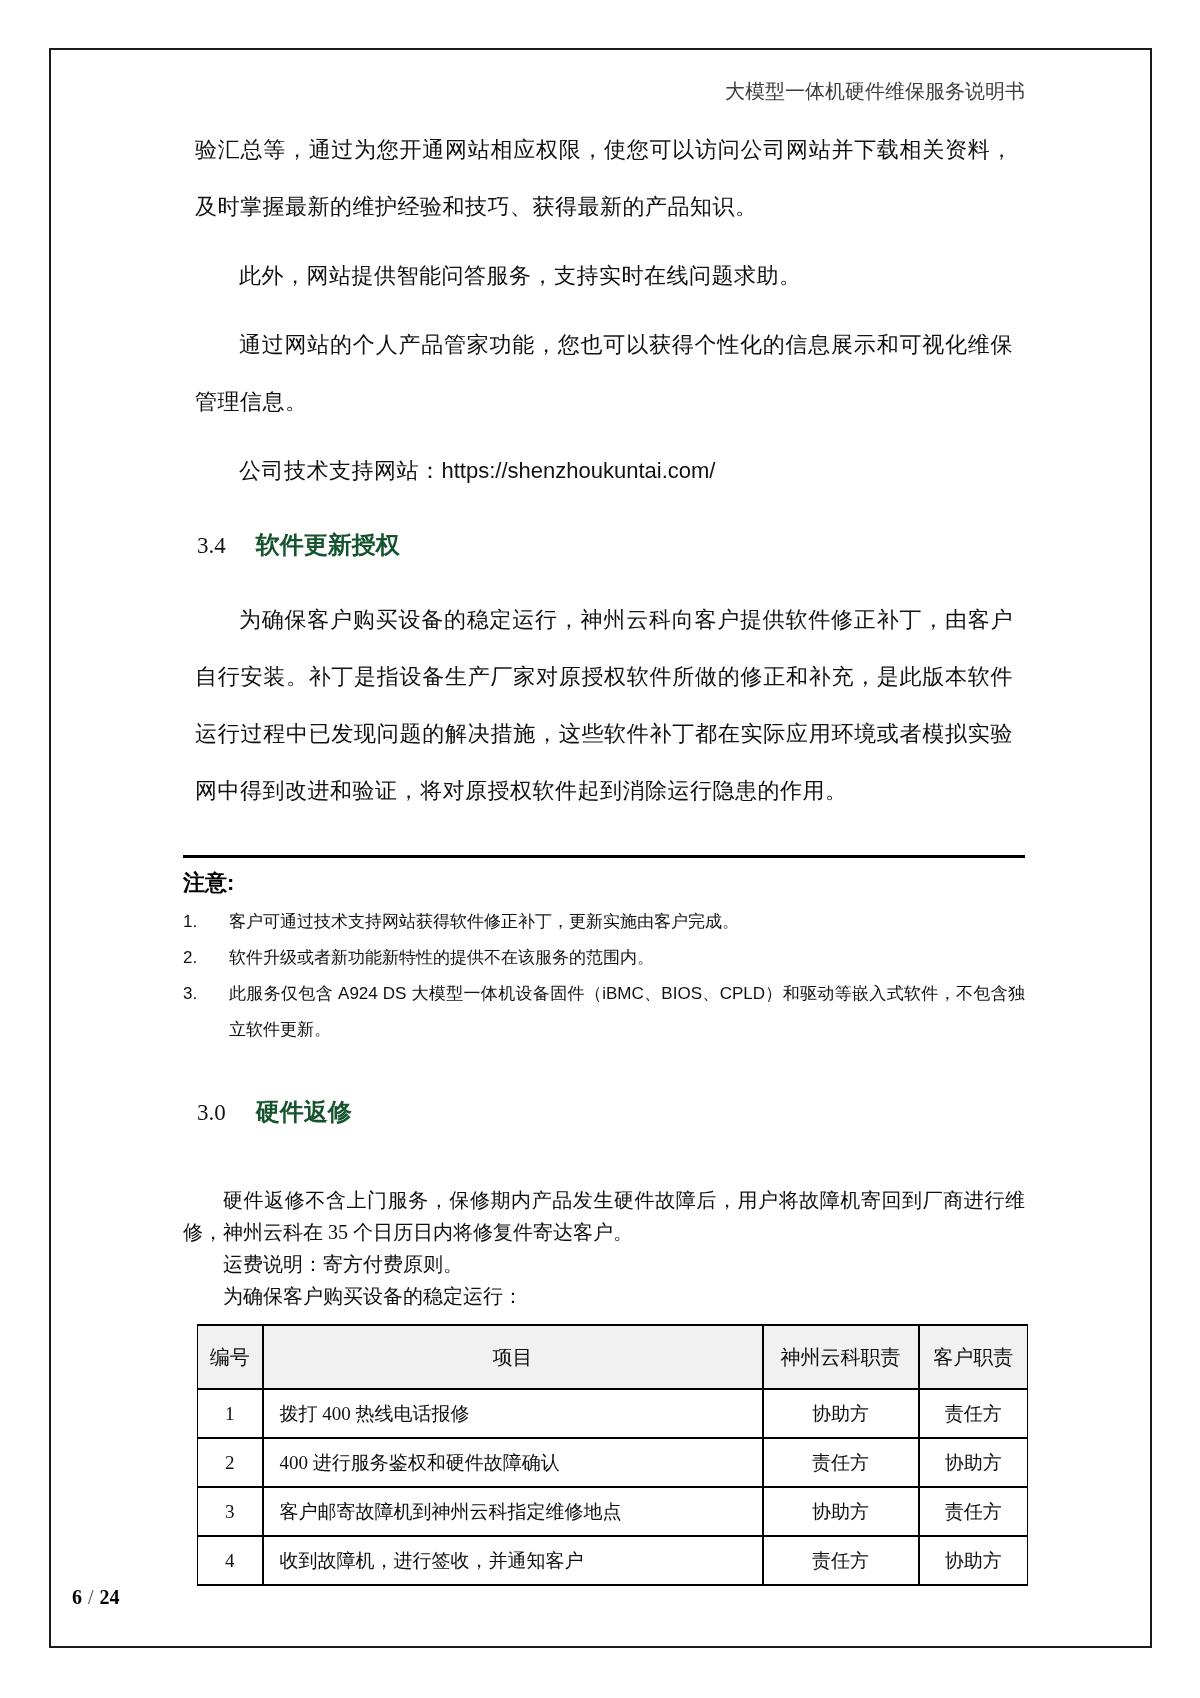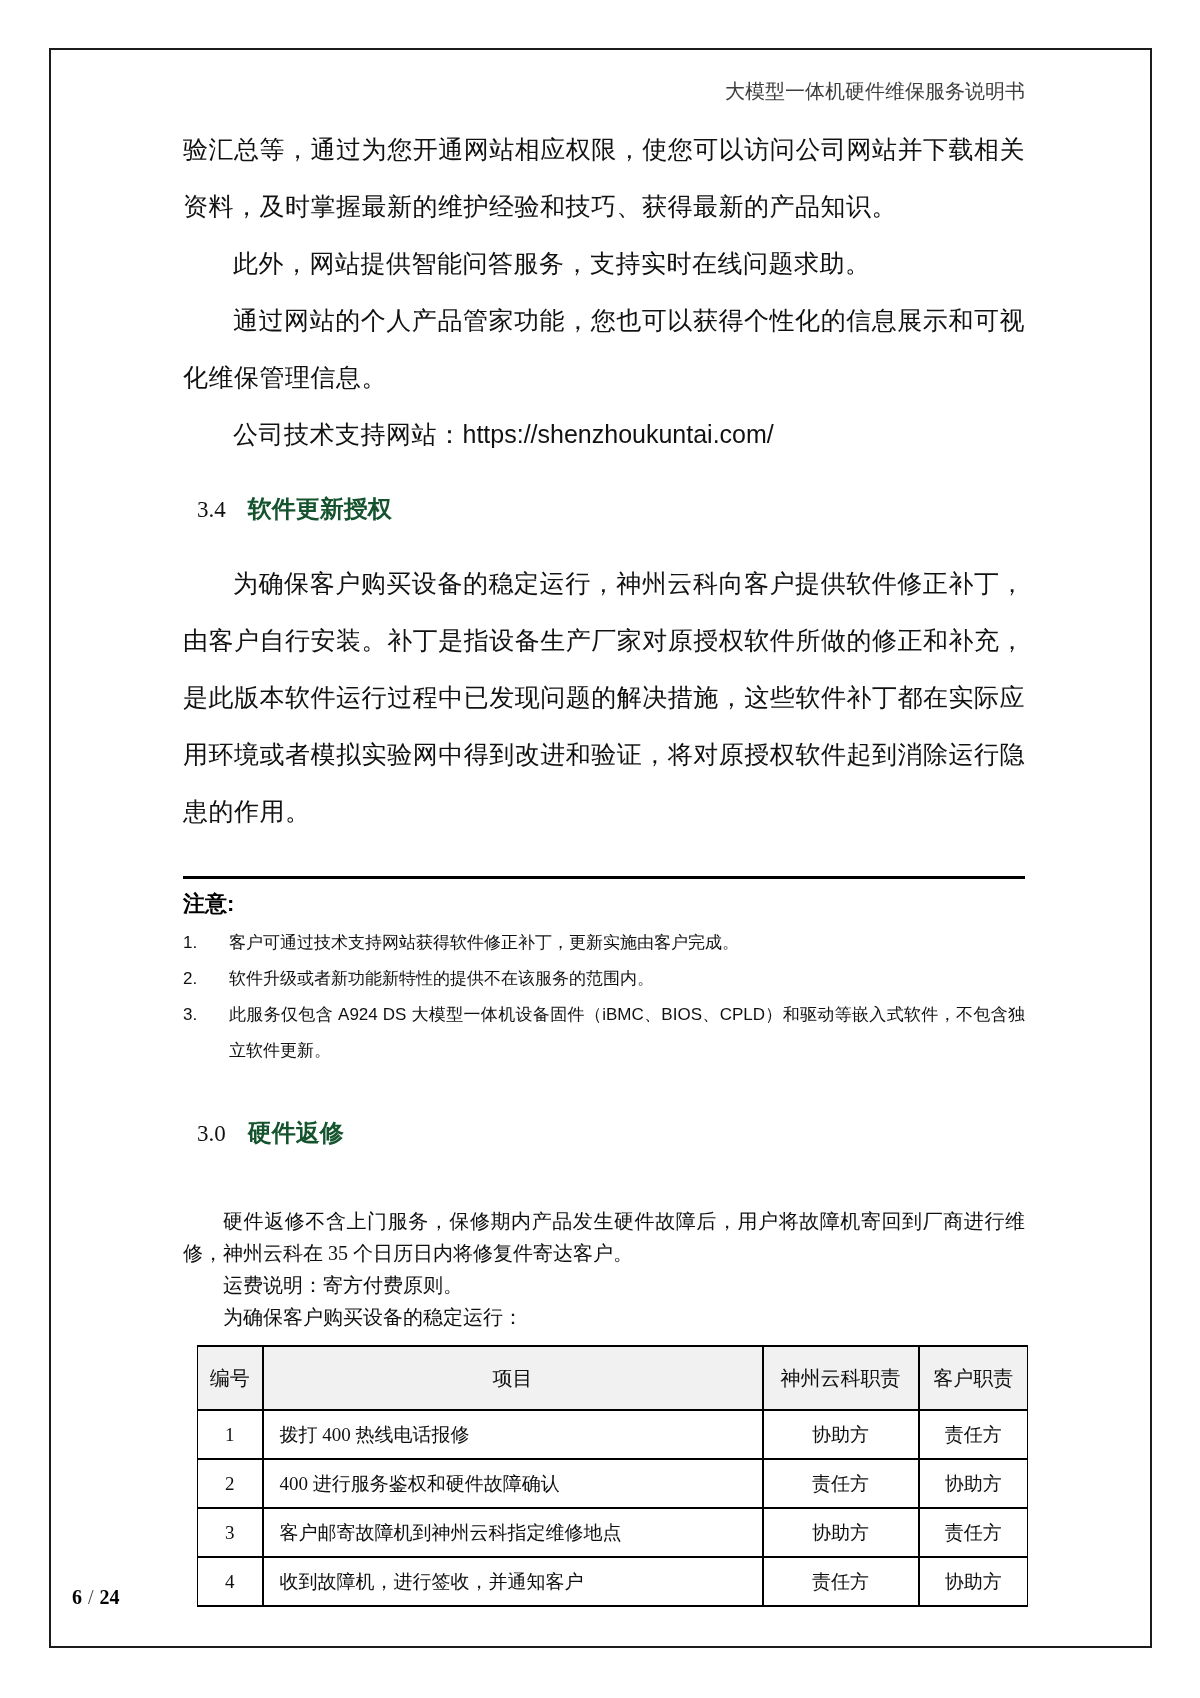--- a/index.html
+++ b/index.html
@@ -11,27 +11,27 @@
   .page-frame {
     position:absolute; left:49px; top:48px; width:1103px; height:1600px;
     box-sizing:border-box; border:2px solid #1c1c1c; background:#ffffff; overflow:hidden;
   }
   .doc-header {
     margin-top:28px; padding:0 125px 0 132px; text-align:right;
     font-family:"Liberation Serif","DejaVu Serif",serif; font-size:20px; color:#3d3d3d;
   }
   .content { padding:0 125px 0 132px; }
   .p-sans {
-    font-size:25px; line-height:57px; text-align:justify; margin:0; color:#111;
+    font-size:22px; line-height:57px; text-align:justify; margin:12px; color:#111;
     letter-spacing:0.5px;
   }
   .indent { text-indent:2em; }
   .mt-first { margin-top:16px; }
   .url { font-family:"Liberation Sans","DejaVu Sans",sans-serif; letter-spacing:0; }
-  .sec-heading { display:flex; align-items:baseline; gap:22px; padding-left:14px; margin:30px 0 0 0; }
+  .sec-heading { display:flex; align-items:baseline; gap:30px; padding-left:14px; margin:30px 0 0 0; }
   .sec-heading.h35 { margin-top:48px; }
   .sec-num { font-family:"Liberation Serif","DejaVu Serif",serif; font-size:23px; color:#111; }
   .sec-title { font-size:24px; font-weight:bold; color:#14532d; }
   .p-34 { margin-top:30px; }
   .note-rule { border:none; border-top:3px solid #000; margin:36px 0 0 0; }
   .note-label { font-size:22px; font-weight:bold; margin-top:12px; line-height:26px; color:#000; }
   .note-list { margin-top:8px; }
   .note-item { display:flex; font-size:17px; line-height:36px; text-align:justify; color:#111; }
   .note-num { width:46px; flex:none; }
   .note-text { flex:1; }

